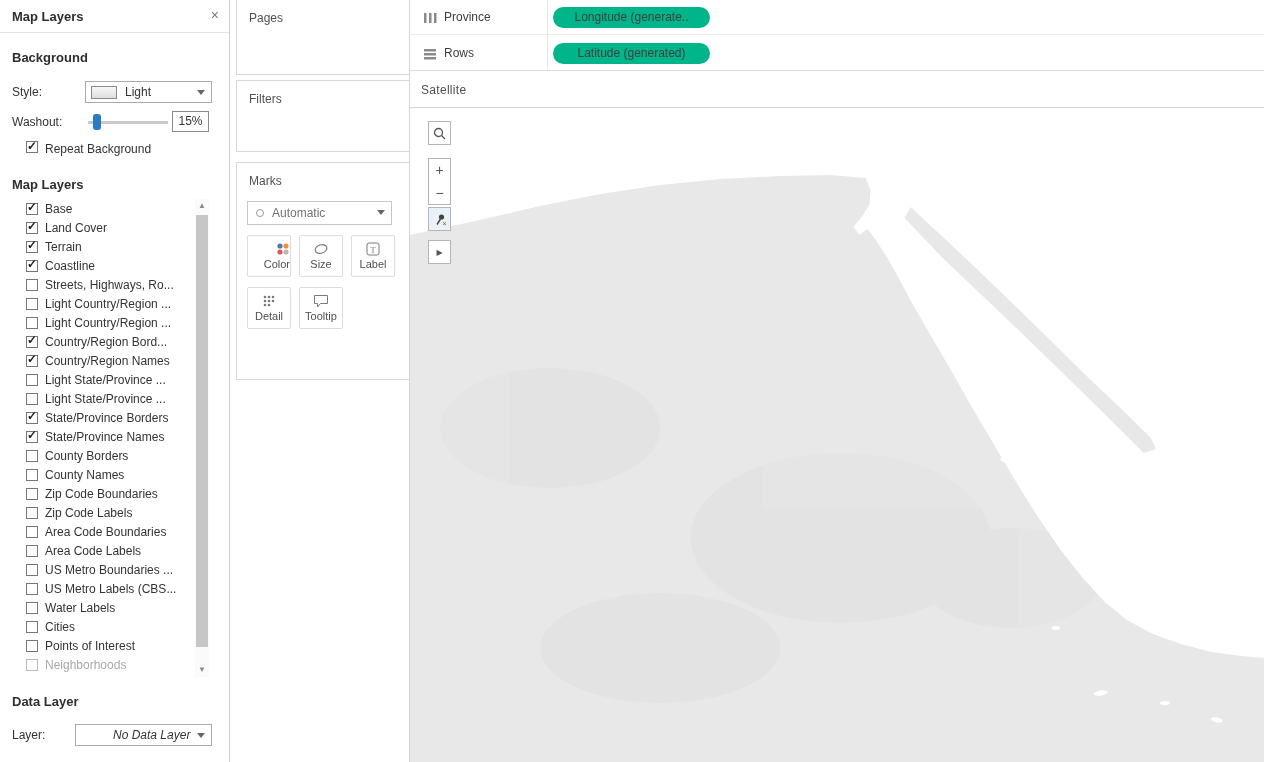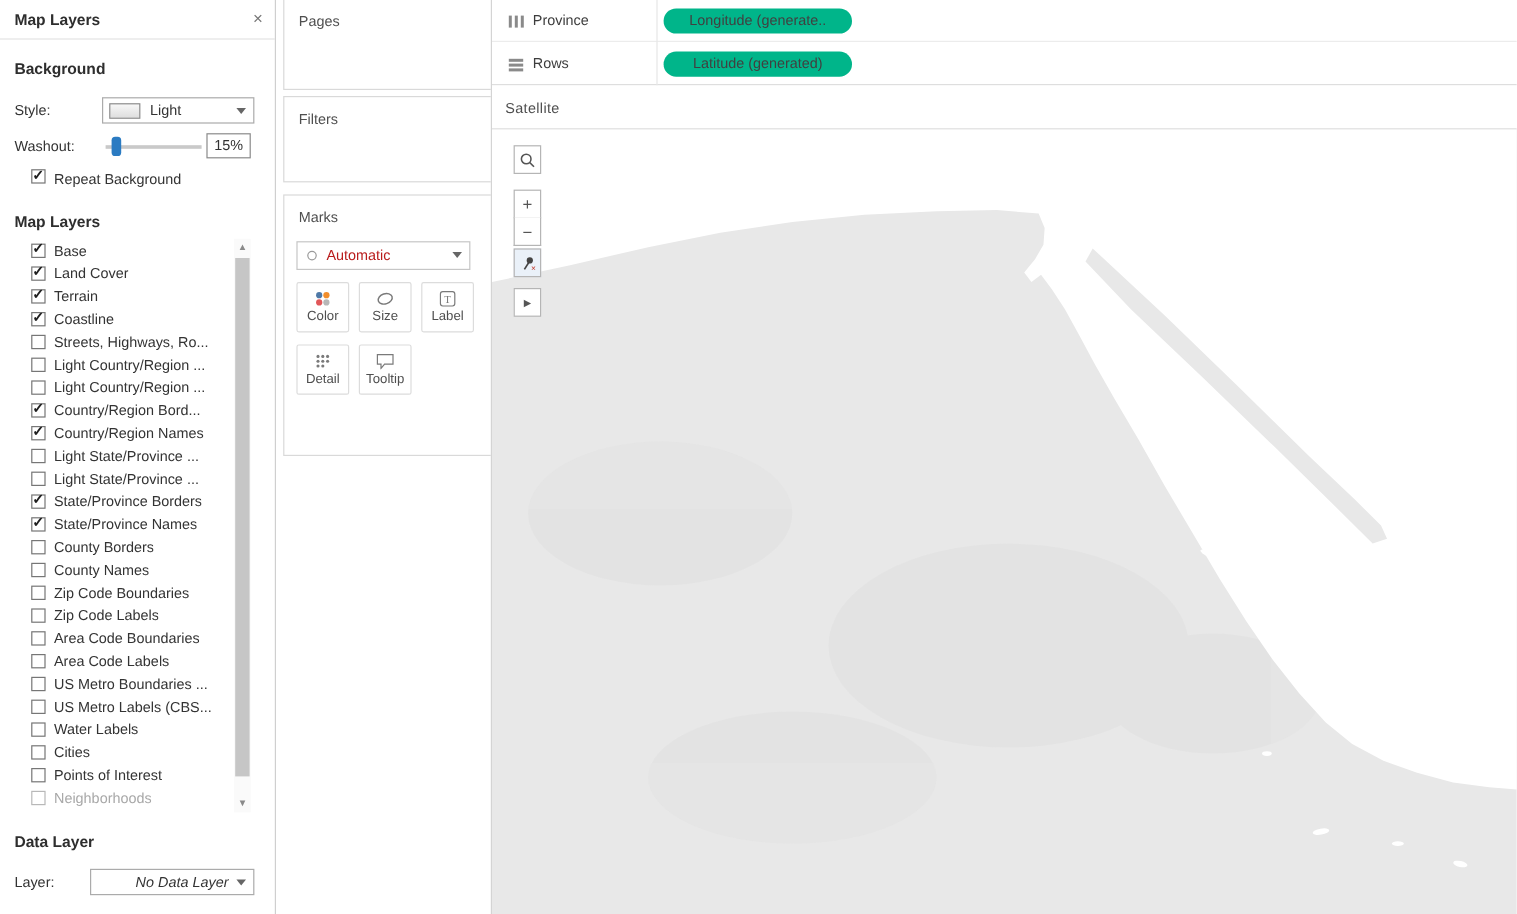--- a/index.html
+++ b/index.html
@@ -58,26 +58,26 @@
   
   .cards-col { position:absolute; left:236px; top:0; width:165px; height:762px; }
   .card { position:absolute; left:0; width:184px; background:#fff; border:1px solid #d9d9d9; }
   .card-label { position:absolute; left:12px; top:11px; color:#4f4f4f; }
   .card-pages { top:-1px; height:76px; }
   .card-filters { top:80px; height:72px; }
   .card-marks { top:162px; height:218px; }
   .marks-dd { position:absolute; left:10px; top:38px; width:145px; height:24px; border:1px solid #c6c6c6;
     display:flex; align-items:center; cursor:pointer; background:#fff; }
   .marks-dd-circle { width:8px; height:8px; border:1px solid #9a9a9a; border-radius:50%; margin-left:8px; }
-  .marks-dd .dd-value { color:#b91c1c; }
+  .marks-dd .dd-value { color:#737373; }
   .mark-btn { position:absolute; width:44px; height:42px; border:1px solid #dcdcdc; border-radius:2px;
     background:#fff; display:flex; flex-direction:column; align-items:center; justify-content:center;
     gap:2px; cursor:pointer; }
   .mark-btn .mark-btn-label { font-size:11px; color:#4f4f4f; }
-  .mb-color { left:10px; top:72px; } .mb-size { left:62px; top:72px; } .mb-label { left:114px; top:72px; }
+  .mb-color { left:10px; top:72px;align-items:flex-end; } .mb-size { left:62px; top:72px; } .mb-label { left:114px; top:72px; }
   .mb-detail { left:10px; top:124px; } .mb-tooltip { left:62px; top:124px; }
   
   .main { position:absolute; left:409px; top:0; width:855px; height:762px; border-left:1px solid #d4d4d4; background:#fff; }
   .shelf { position:absolute; left:0; width:855px; height:35px; }
   .shelf-columns { top:0; border-bottom:1px solid #ececec; }
   .shelf-rows { top:36px; border-bottom:1px solid #dedede; }
   .shelf-icon { position:absolute; left:13px; top:11px; }
   .shelf-label { position:absolute; left:34px; top:10px; color:#3d3d3d; }
   .shelf-divider { position:absolute; left:137px; top:0; width:1px; height:71px; background:#e6e6e6; }
   .pill { position:absolute; left:143px; top:7px; width:157px; height:21px; border-radius:11px;

